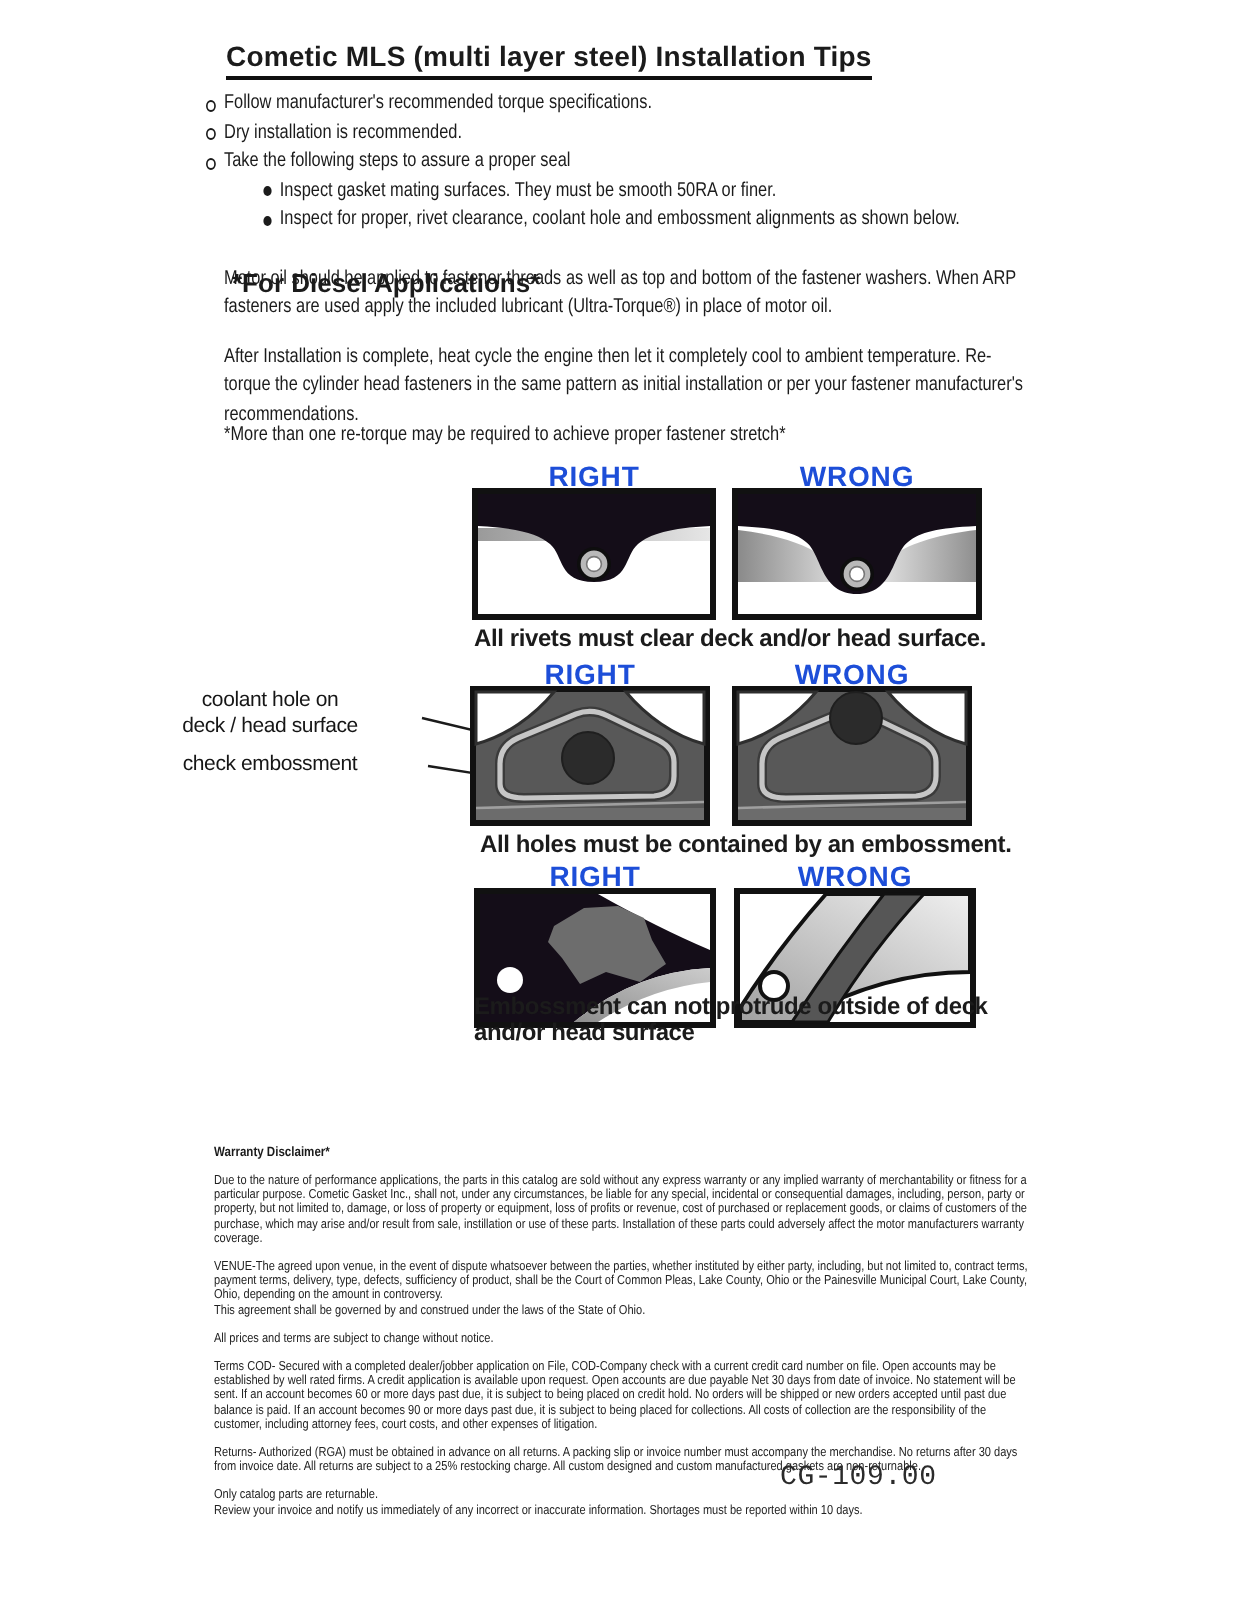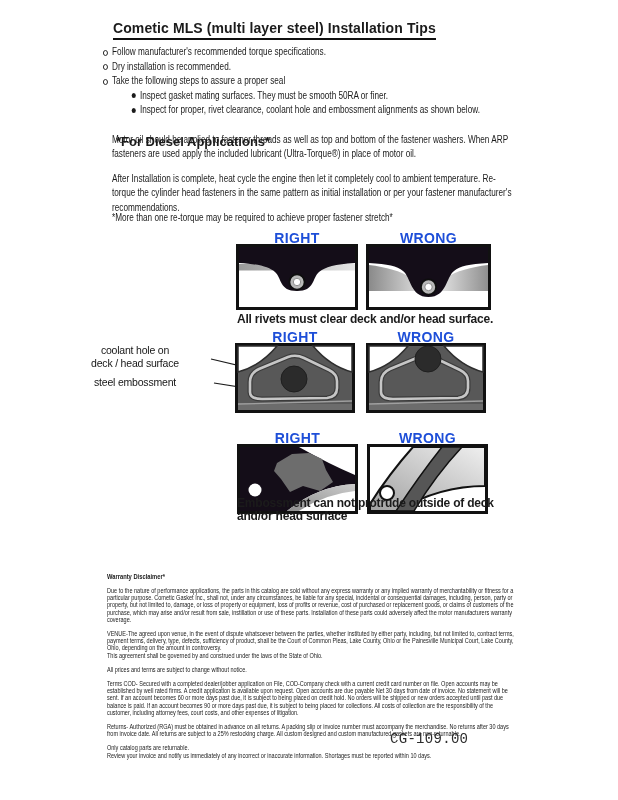--- a/index.html
+++ b/index.html
@@ -128,21 +128,21 @@
     <circle cx="62.5" cy="43" r="3.7" fill="#ffffff" stroke="#777777" stroke-width="0.8"></circle>
   </svg>
 
   <div class="abs caption" style="left:237px;top:313px">All rivets must clear deck and/or head surface.</div>
 
   <div class="abs dlabel" style="left:235px;top:329px;width:120px">RIGHT</div>
   <div class="abs dlabel" style="left:366px;top:329px;width:120px">WRONG</div>
 
   <div class="abs ann" style="top:344px">coolant hole on
 deck / head surface</div>
-  <div class="abs ann" style="top:376px">steel embossment</div>
+  <div class="abs ann" style="top:376px">check embossment</div>
 
   <svg class="abs" style="left:235px;top:343px" width="120" height="70" viewBox="0 0 120 70">
     <rect x="1.5" y="1.5" width="117" height="67" fill="#585858" stroke="#111111" stroke-width="3"></rect>
     <path d="M3,3 H42 C 32,15 18,25 3,29 Z" fill="#ffffff" stroke="#2e2e2e" stroke-width="1.5"></path>
     <path d="M117,3 H78 C 88,15 102,25 117,29 Z" fill="#ffffff" stroke="#2e2e2e" stroke-width="1.5"></path>
     <rect x="3" y="61" width="114" height="6" fill="#6c6c6c"></rect>
     <line x1="3" y1="61" x2="117" y2="58" stroke="#9f9f9f" stroke-width="1.3"></line>
     <path d="M15,49 L15,39 Q15,30 24,26 L53,14 Q61,11 69,15 L94,27 Q102,31 102,38 L102,45 Q102,54 92,55 L27,56 Q15,56 15,49 Z" fill="none" stroke="#3b3b3b" stroke-width="5"></path>
     <path d="M15,49 L15,39 Q15,30 24,26 L53,14 Q61,11 69,15 L94,27 Q102,31 102,38 L102,45 Q102,54 92,55 L27,56 Q15,56 15,49 Z" fill="none" stroke="#c6c6c6" stroke-width="2.6"></path>
     <circle cx="59" cy="36" r="13" fill="#2b2b2b" stroke="#1f1f1f" stroke-width="1"></circle>
@@ -152,20 +152,21 @@
     <rect x="1.5" y="1.5" width="117" height="67" fill="#585858" stroke="#111111" stroke-width="3"></rect>
     <path d="M3,3 H42 C 32,15 18,25 3,29 Z" fill="#ffffff" stroke="#2e2e2e" stroke-width="1.5"></path>
     <path d="M117,3 H78 C 88,15 102,25 117,29 Z" fill="#ffffff" stroke="#2e2e2e" stroke-width="1.5"></path>
     <rect x="3" y="61" width="114" height="6" fill="#6c6c6c"></rect>
     <line x1="3" y1="61" x2="117" y2="58" stroke="#9f9f9f" stroke-width="1.3"></line>
     <path d="M15,49 L15,39 Q15,30 24,26 L53,14 Q61,11 69,15 L94,27 Q102,31 102,38 L102,45 Q102,54 92,55 L27,56 Q15,56 15,49 Z" fill="none" stroke="#3b3b3b" stroke-width="5"></path>
     <path d="M15,49 L15,39 Q15,30 24,26 L53,14 Q61,11 69,15 L94,27 Q102,31 102,38 L102,45 Q102,54 92,55 L27,56 Q15,56 15,49 Z" fill="none" stroke="#c6c6c6" stroke-width="2.6"></path>
     <circle cx="62" cy="16" r="13" fill="#2b2b2b" stroke="#1f1f1f" stroke-width="1"></circle>
   </svg>
 
+  <div class="abs caption" style="left:240px;top:416px">All holes must be contained by an embossment.</div>
 
   <div class="abs dlabel" style="left:237px;top:430px;width:121px">RIGHT</div>
   <div class="abs dlabel" style="left:367px;top:430px;width:121px">WRONG</div>
 
   <svg class="abs" style="left:237px;top:444px" width="121" height="70" viewBox="0 0 121 70">
     <defs>
       <linearGradient id="g3a" x1="1" y1="0" x2="0" y2="1">
         <stop offset="0" stop-color="#cccccc"></stop>
           <stop offset="1" stop-color="#8e8e8e"></stop>
       </linearGradient>

